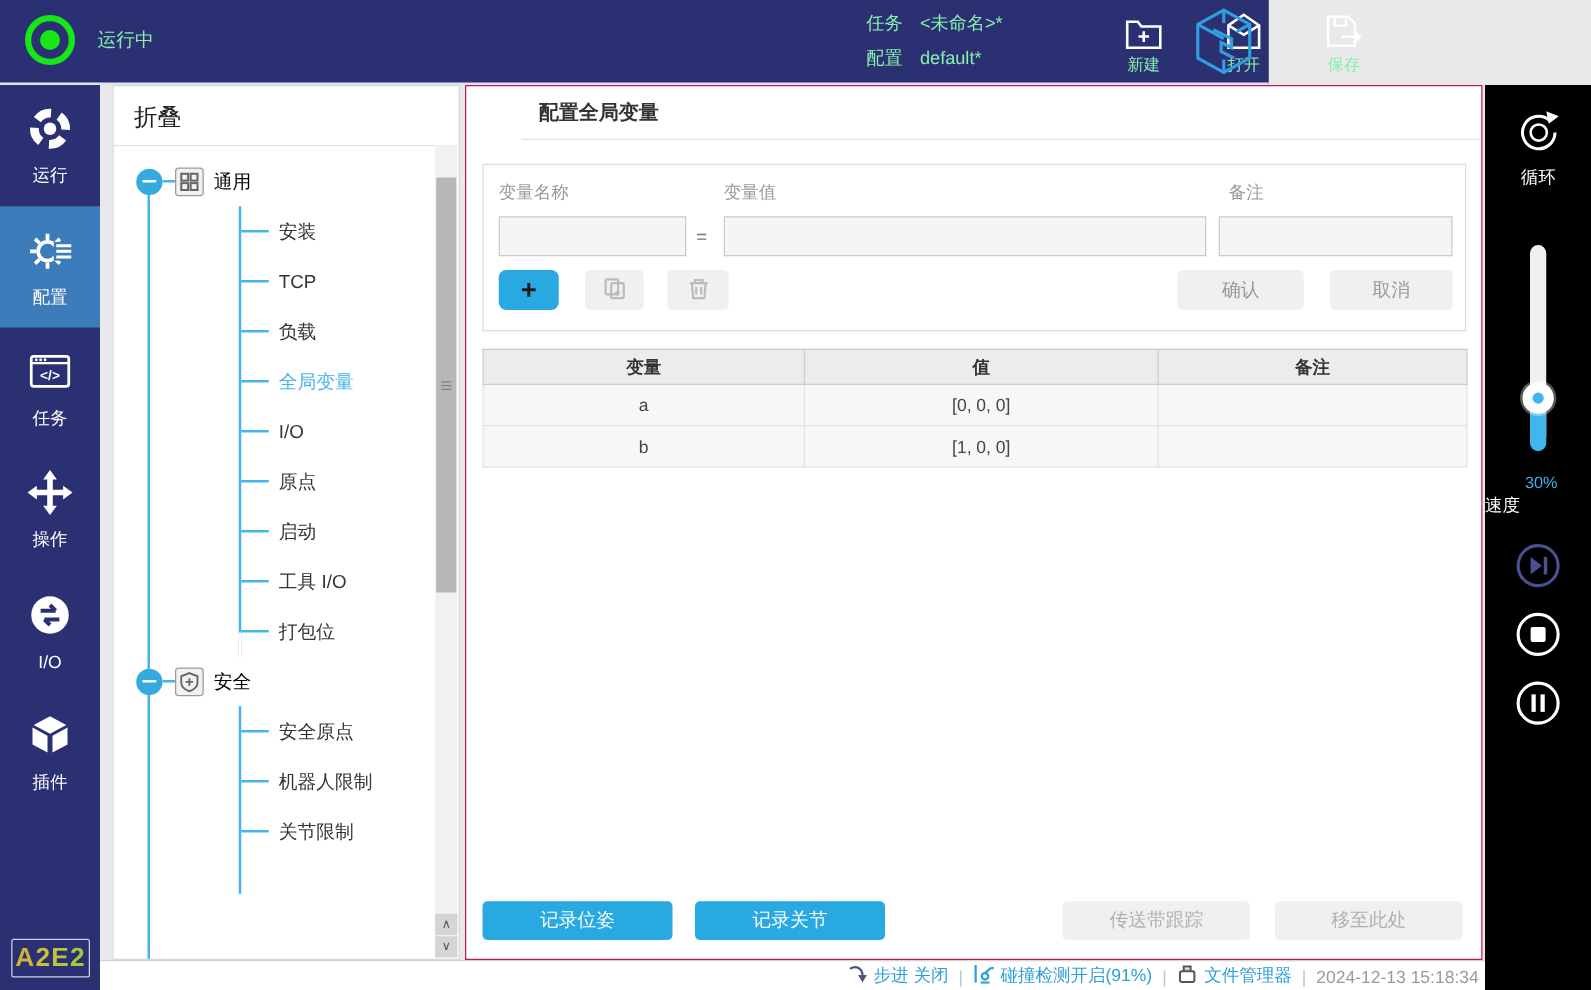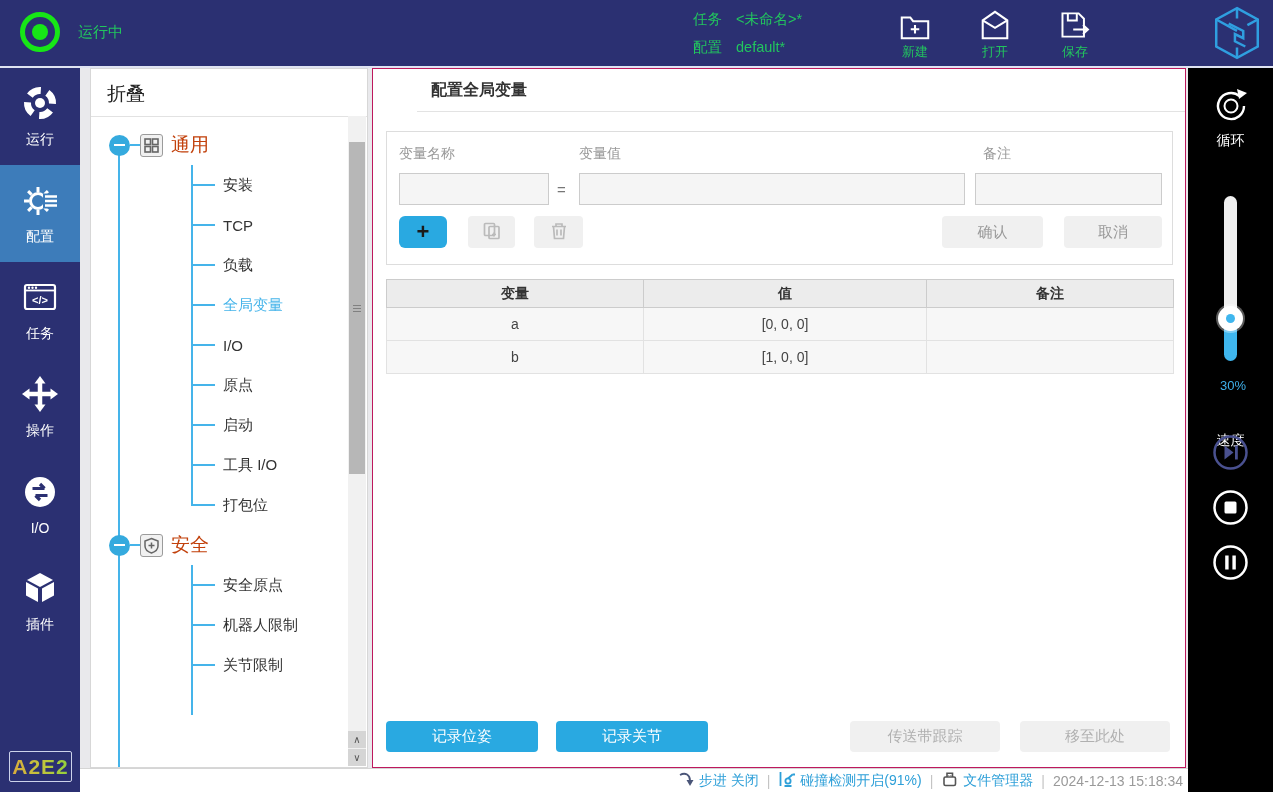--- a/index.html
+++ b/index.html
@@ -1,21 +1,21 @@
 <!DOCTYPE html>
 <html><head>
 <meta charset="utf-8">
 <style>
   * { box-sizing: border-box; margin: 0; padding: 0; }
   html,body { width:1273px; height:792px; }
   body { font-family:"Liberation Sans", sans-serif; }
   .app { position:relative; width:1273px; height:792px; background:#e9e9ec; overflow:hidden; }
 
   
-  .topbar { position:absolute; top:0; left:0; width:1273px; height:68px; background:#2b3072; border-bottom:2px solid #dfe3f2; color:#22c55e; }
+  .topbar { position:absolute; top:0; left:0; width:1015px; height:68px; background:#2b3072; border-bottom:2px solid #dfe3f2; color:#86efac; }
   .run-indicator { position:absolute; left:20px; top:12px; width:40px; height:40px; border:5px solid #17e617; border-radius:50%; display:flex; align-items:center; justify-content:center; }
   .run-indicator .dot { width:16px; height:16px; border-radius:50%; background:#17e617; }
   .run-label { position:absolute; left:78px; top:23px; font-size:15px; }
   .task-info { position:absolute; left:693px; top:5px; font-size:14.5px; line-height:28px; white-space:nowrap; }
   .task-info .lbl { display:inline-block; margin-right:14px; }
   .tb-btn { position:absolute; top:8px; width:62px; text-align:center; cursor:pointer; }
   .tb-btn svg { display:block; margin:0 auto; }
   .tb-btn .cap { font-size:13px; margin-top:1px; }
   .tb-new { left:884px; } .tb-open { left:964px; } .tb-save { left:1044px; }
   .logo { position:absolute; right:12px; top:6px; }
@@ -30,38 +30,38 @@
 
   
   .right-rail { position:absolute; right:0; top:68px; width:85px; bottom:0; background:#000000; color:#fff; }
   .loop-btn { position:absolute; top:18px; left:0; width:85px; text-align:center; cursor:pointer; }
   .loop-btn .cap { font-size:14px; margin-top:2px; }
   .slider-track { position:absolute; left:36px; top:128px; width:13px; height:160px; background:#f0f0f0; border-radius:7px; }
   .slider-fill { position:absolute; left:0; right:0; bottom:-5px; height:48px; background:#3fb6ee; border-radius:7px; }
   .slider-thumb { position:absolute; left:-6px; top:110px; width:25px; height:25px; background:#fff; border-radius:50%; box-shadow:0 0 0 2px rgba(255,255,255,0.35); display:flex; align-items:center; justify-content:center; cursor:pointer; }
   .slider-thumb .tdot { width:9px; height:9px; border-radius:50%; background:#3fb6ee; }
   .speed-pct { position:absolute; top:310px; width:90px; text-align:center; font-size:13px; color:#3fb0ea; }
-  .speed-cap { position:absolute; top:328px; width:85px; text-align:center; font-size:14px;margin-top:36px; }
+  .speed-cap { position:absolute; top:328px; width:85px; font-size:14px; }
   .transport { position:absolute; top:366px; left:0; width:85px; display:flex; flex-direction:column; align-items:center; gap:18px; }
   .tr-btn { width:37px; height:37px; cursor:pointer; }
 
   
   .workspace { position:absolute; left:80px; right:85px; top:68px; bottom:24px; background:#e9e9ec; }
 
   
   .tree-panel { position:absolute; left:10px; top:0; width:278px; bottom:0; background:#fff; border:1px solid #d7d7d7; overflow:hidden; }
   .tree-header { padding:12px 16px 9px; font-size:19px; color:#222; border-bottom:1px solid #e2e2e2; cursor:pointer; }
   .tree-body { position:relative; height:calc(100% - 47px); overflow:hidden; padding-top:8px; }
   .trunk { position:absolute; left:27px; top:28px; bottom:0; width:2px; background:#45b4ea; }
   .group-header { position:relative; display:flex; align-items:center; height:40px; padding-left:18px; z-index:2; }
   .toggle { width:21px; height:21px; border-radius:50%; background:#35aade; display:flex; align-items:center; justify-content:center; cursor:pointer; flex:none; }
   .toggle .minus { width:11px; height:2px; background:#fff; }
   .toggle-link { width:10px; height:2px; background:#45b4ea; }
   .node-icon { width:23px; height:23px; border:1px solid #9b9b9b; background:#f1f1f1; border-radius:3px; display:flex; align-items:center; justify-content:center; margin-right:8px; flex:none; }
-  .group-label { font-size:19px; color:#c2410c; cursor:pointer; }
+  .group-label { font-size:15px; color:#000000; cursor:pointer; }
   .children { position:relative; margin-left:100px; border-left:2px solid #45b4ea; }
   .child { position:relative; height:40px; display:flex; align-items:center; padding-left:30px; font-size:15px; color:#333; cursor:pointer; white-space:nowrap; }
   .child::before { content:''; position:absolute; left:0; top:19px; width:22px; height:2px; background:#45b4ea; }
   .children.capped .child:last-child::after { content:''; position:absolute; left:-2px; top:21px; height:19px; width:2px; background:#fff; }
   .child.selected { color:#45b4ea; }
   .vscroll { position:absolute; top:47px; right:1px; bottom:1px; width:18px; background:#f1f1f1; }
   .vthumb { position:absolute; left:1px; right:1px; top:26px; height:332px; background:#b7b7b7; cursor:pointer; }
   .vgrip { position:absolute; left:4px; right:4px; top:50%; height:1px; background:#808080; box-shadow:0 3px 0 #808080, 0 -3px 0 #808080; }
   .varrows { position:absolute; left:0; right:0; bottom:0; }
   .varrow { height:17px; background:#d5d5d5; color:#555; font-size:10px; line-height:17px; text-align:center; cursor:pointer; }

